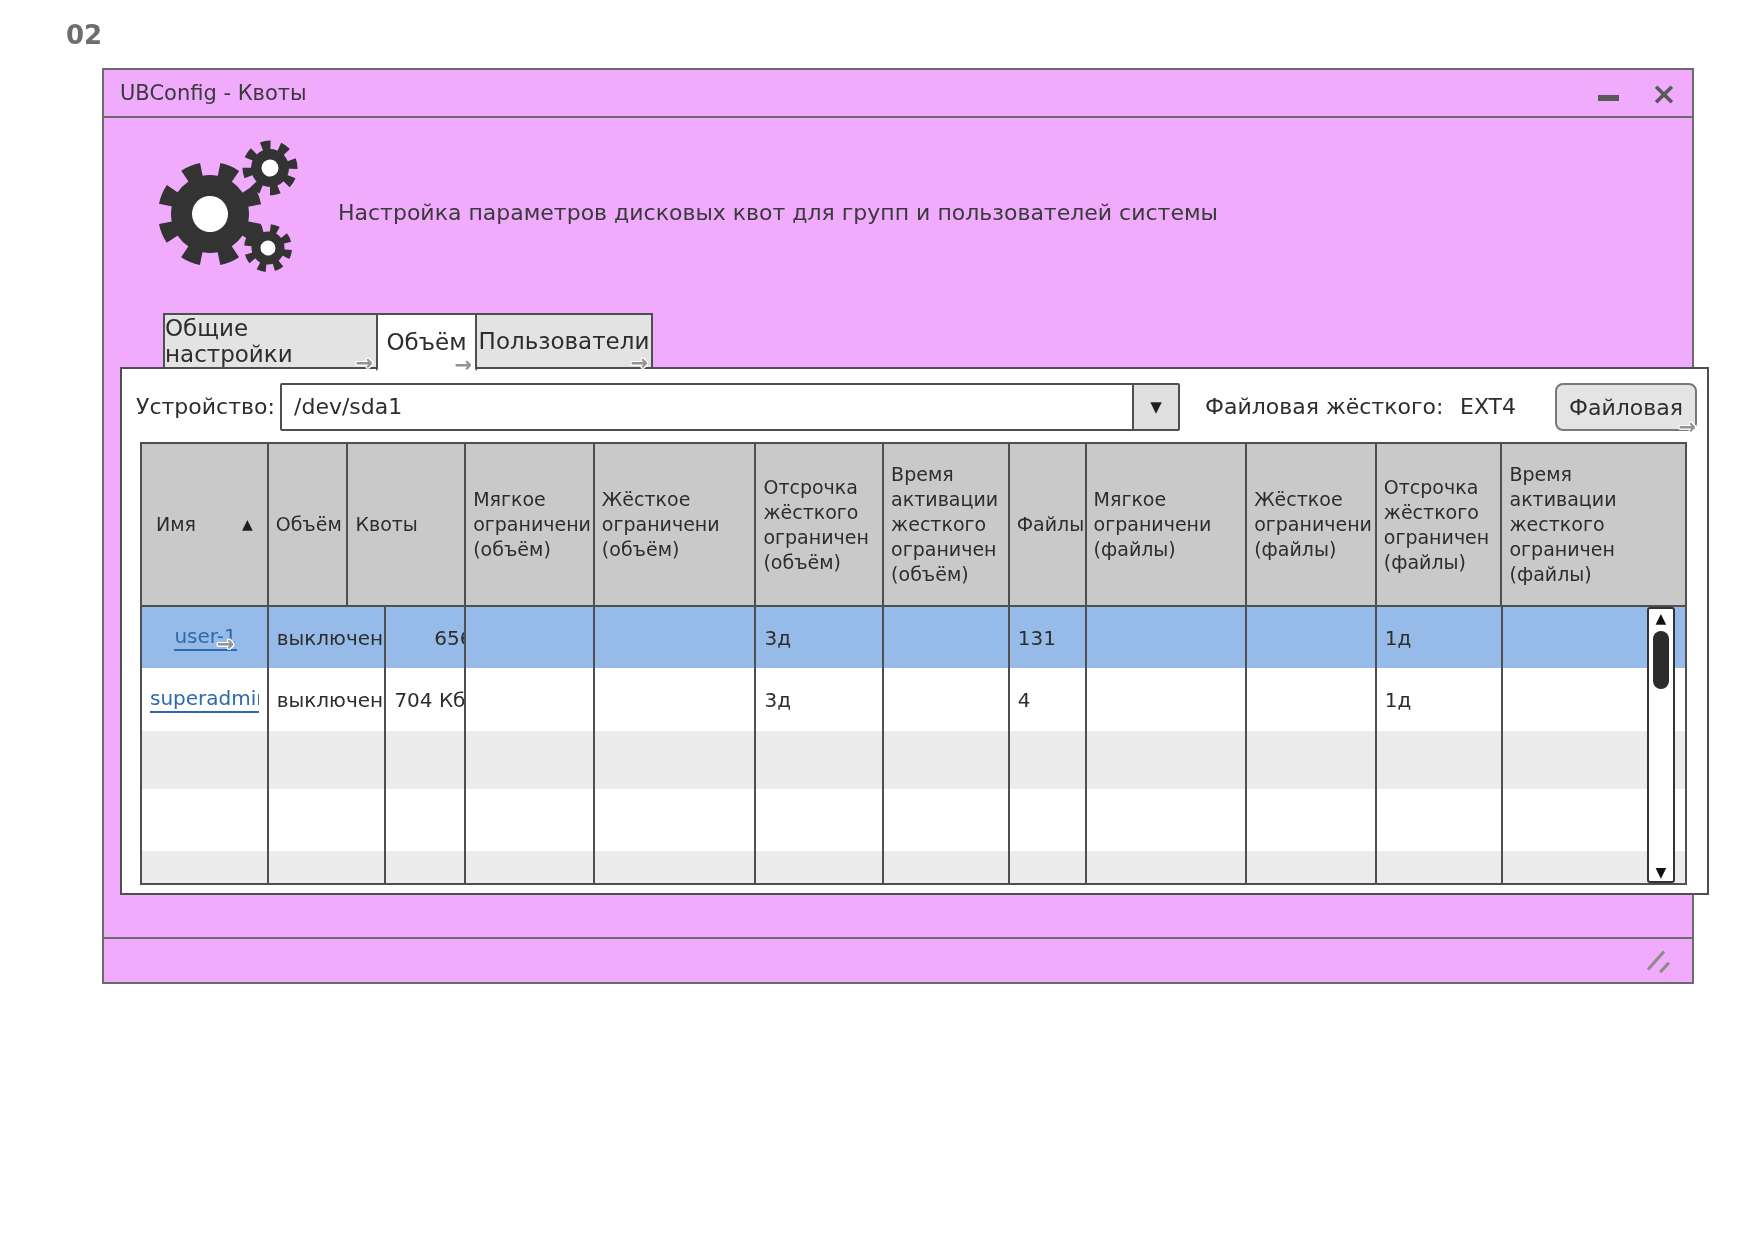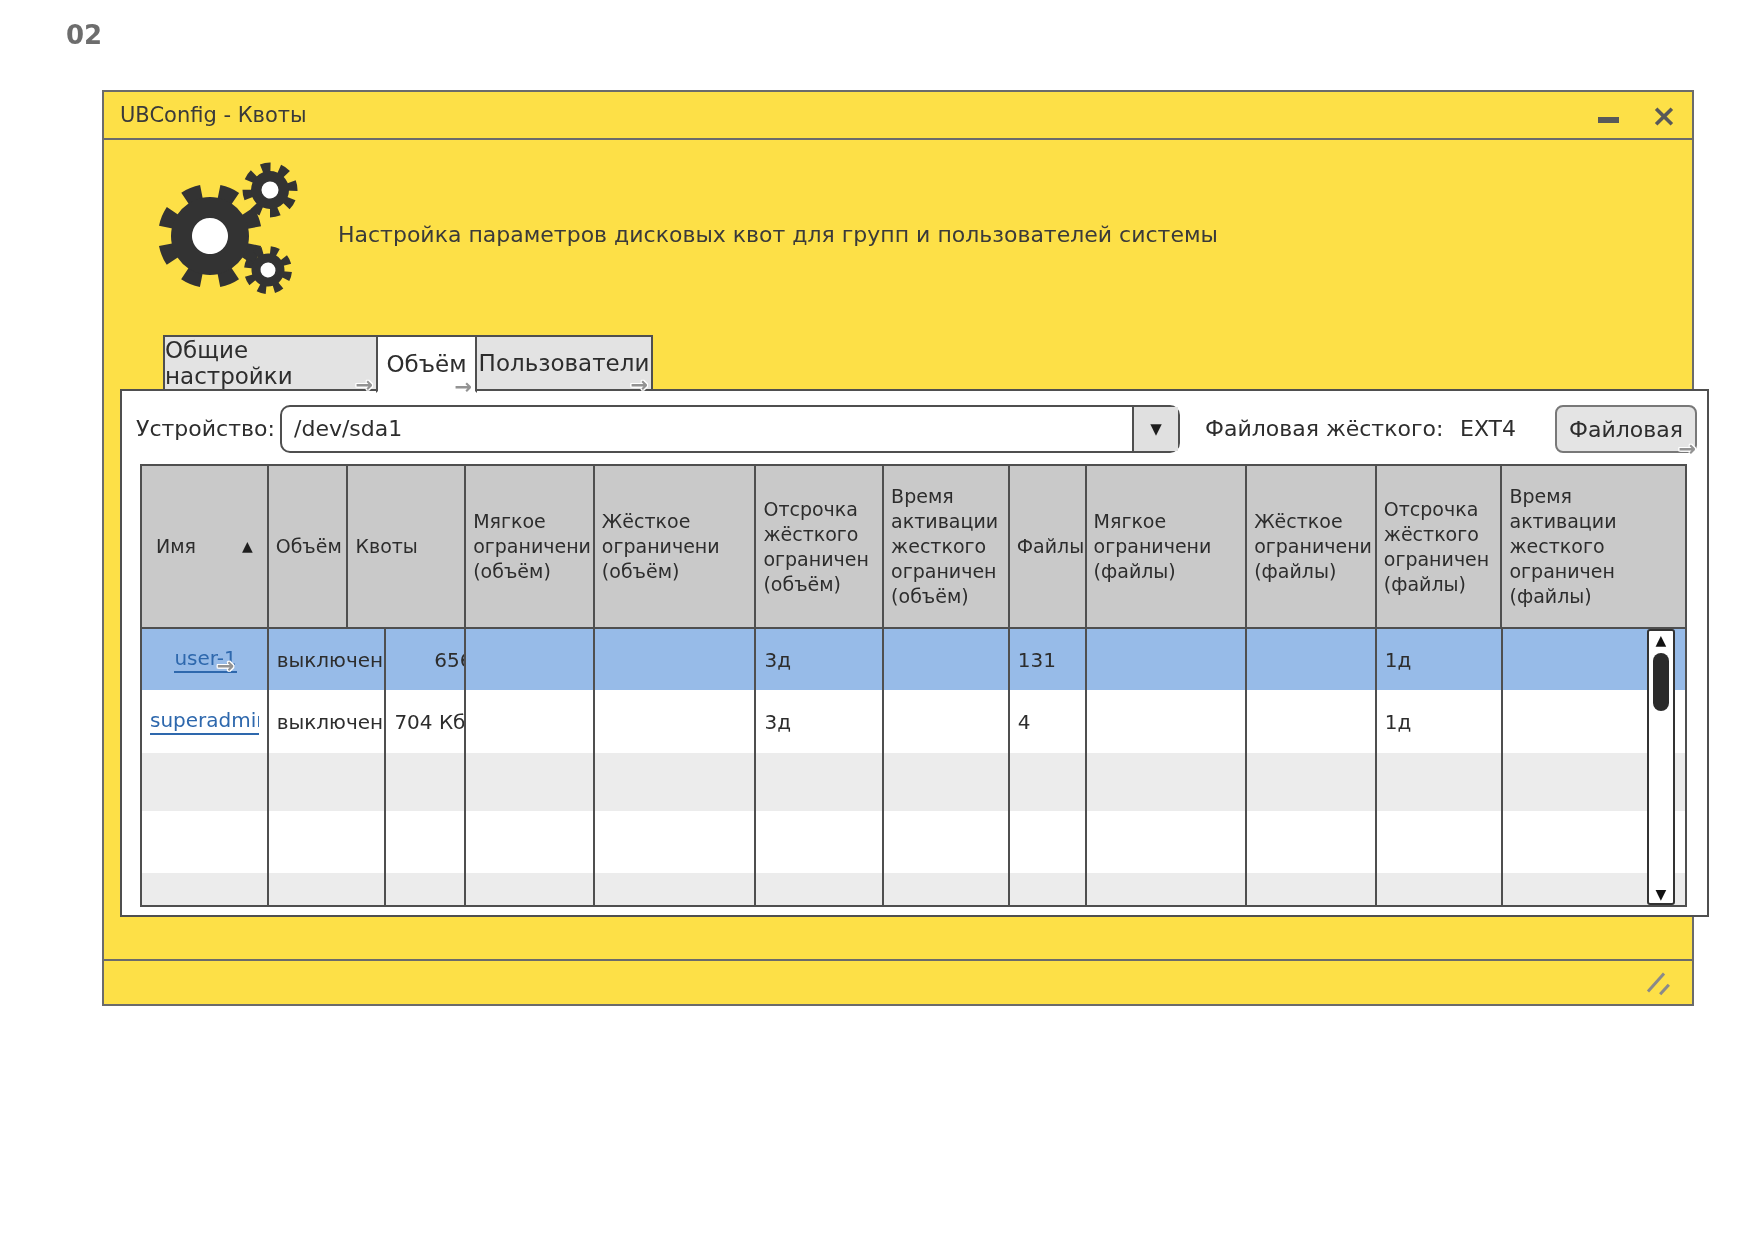--- a/index.html
+++ b/index.html
@@ -1,22 +1,22 @@
 <!DOCTYPE html>
 <html><head>
 <meta charset="utf-8">
 <style>
   html,body{margin:0;padding:0;background:#fff;}
   .page{position:relative;width:1753px;height:1240px;background:#fff;overflow:hidden;
         font-family:"DejaVu Sans",sans-serif;color:#2d2d2d;margin-left:38px;}
   .page-label{position:absolute;left:28px;top:20px;font-size:26px;font-weight:bold;color:#6d6d6d;}
 
   
-  .window{position:absolute;left:64px;top:90px;width:1592px;height:916px;
-          border:2px solid #6b6b6b;background:#fde047;box-sizing:border-box;}
+  .window{position:absolute;left:64px;top:68px;width:1592px;height:916px;
+          border:2px solid #6b6b6b;background:#f0abfc;box-sizing:border-box;}
   .titlebar{position:absolute;left:0;top:0;right:0;height:46px;border-bottom:2px solid #6b6b6b;}
   .title{position:absolute;left:16px;top:0;line-height:46px;font-size:21px;color:#3a3a3a;}
   .win-controls{position:absolute;right:14px;top:0;height:46px;display:flex;align-items:center;gap:30px;}
   .min-btn{width:24px;height:24px;display:flex;align-items:flex-end;justify-content:center;cursor:default;}
   .min-btn .dash{width:21px;height:6px;background:#595959;margin-bottom:4px;}
   .close-btn{width:28px;height:34px;font-size:31px;font-weight:bold;color:#595959;
              display:flex;align-items:center;justify-content:center;line-height:1;}
 
   
   .gears{position:absolute;left:48px;top:62px;width:160px;height:150px;}
@@ -34,21 +34,21 @@
 
   
   .groupbox{position:absolute;left:16px;top:297px;width:1589px;height:528px;
             border:2px solid #4f4f4f;box-sizing:border-box;background:#fff;z-index:1;}
 
   
   .device-row{position:absolute;left:0;top:14px;width:100%;height:48px;}
   .lbl{font-size:22px;color:#2d2d2d;}
   .device-label{position:absolute;left:14px;line-height:48px;}
   .combo{position:absolute;left:158px;top:0;width:900px;height:48px;border:2px solid #4f4f4f;
-         border-radius:10px;box-sizing:border-box;background:#fff;}
+         border-radius:2px;box-sizing:border-box;background:#fff;}
   .combo-value{position:absolute;left:12px;line-height:44px;font-size:22px;}
   .combo-btn{position:absolute;right:0;top:0;bottom:0;width:44px;background:#e0e0e0;
              border-left:2px solid #4f4f4f;display:flex;align-items:center;justify-content:center;}
   .caret{font-size:15px;color:#1e1e1e;}
   .fs-label{position:absolute;left:1083px;line-height:48px;}
   .fs-value{position:absolute;left:1338px;line-height:48px;}
   .btn.filters{position:absolute;left:1433px;top:0;width:142px;height:48px;background:#e4e4e4;
                border:2px solid #787878;border-radius:8px;box-sizing:border-box;
                display:flex;align-items:center;justify-content:center;font-size:22px;}
 

